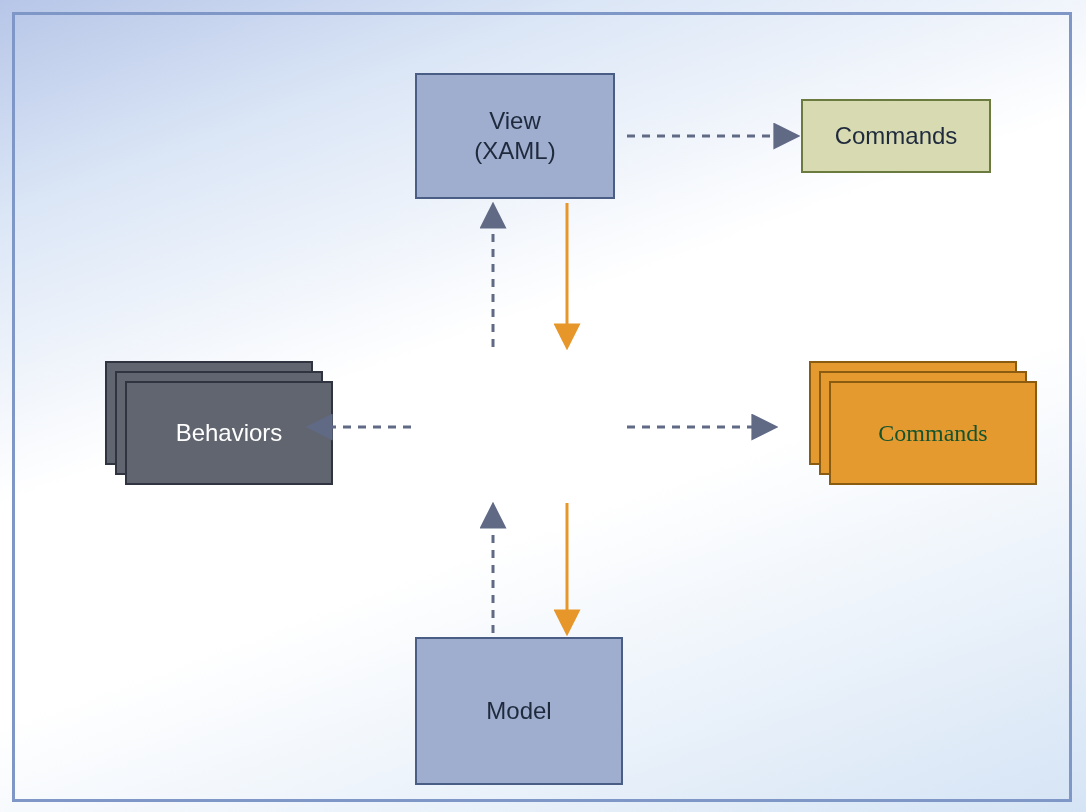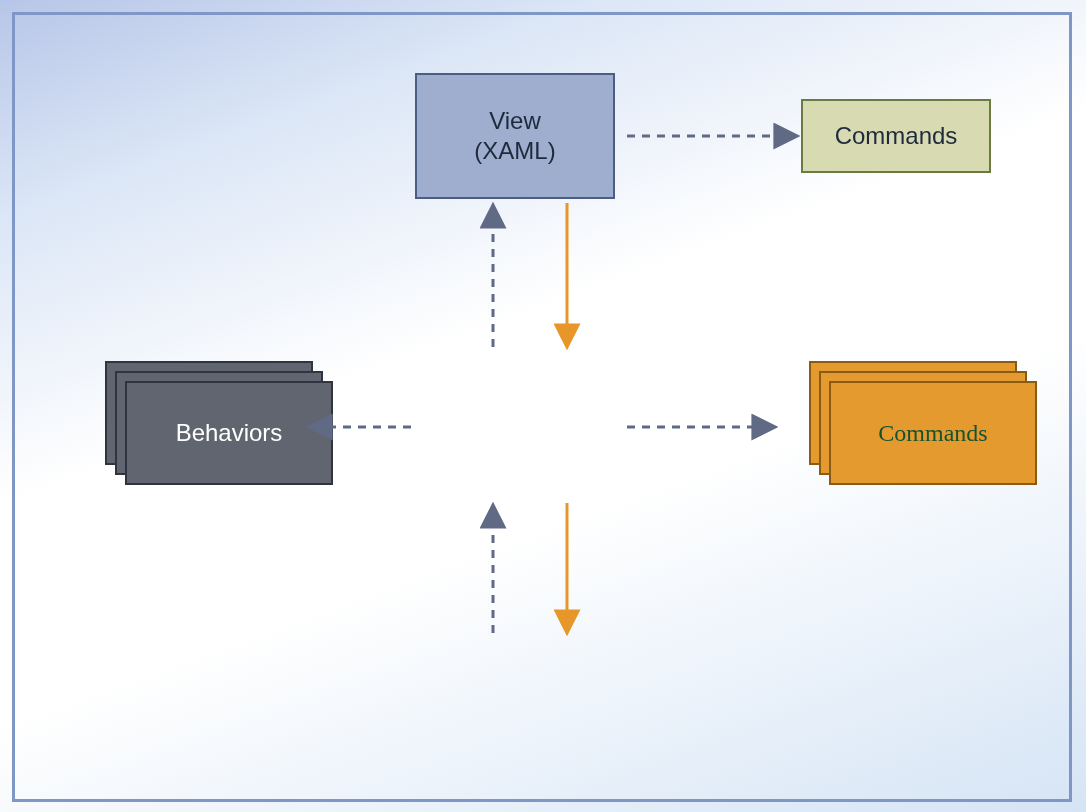--- a/index.html
+++ b/index.html
@@ -94,20 +94,23 @@
     </div>
 
     <div class="stack orange" style="left:764px; top:346px; width:228px; height:124px;">
       <div class="card c1"></div>
       <div class="card c2"></div>
       <div class="card c3">
         <span>Commands</span>
       </div>
     </div>
 
+    <div class="box blue" style="left:400px; top:622px; width:208px; height:148px;">
+      <div class="label">Model</div>
+    </div>
 
     <svg class="connectors" viewBox="0 0 1060 790">
       <defs>
         <marker id="arrow-gray" viewBox="0 0 10 10" refX="8" refY="5" markerWidth="9" markerHeight="9" orient="auto-start-reverse">
           <path d="M 0 0 L 10 5 L 0 10 z" fill="#606a85"></path>
         </marker>
         <marker id="arrow-orange" viewBox="0 0 10 10" refX="8" refY="5" markerWidth="9" markerHeight="9" orient="auto-start-reverse">
           <path d="M 0 0 L 10 5 L 0 10 z" fill="#e7962a"></path>
         </marker>
       </defs>

